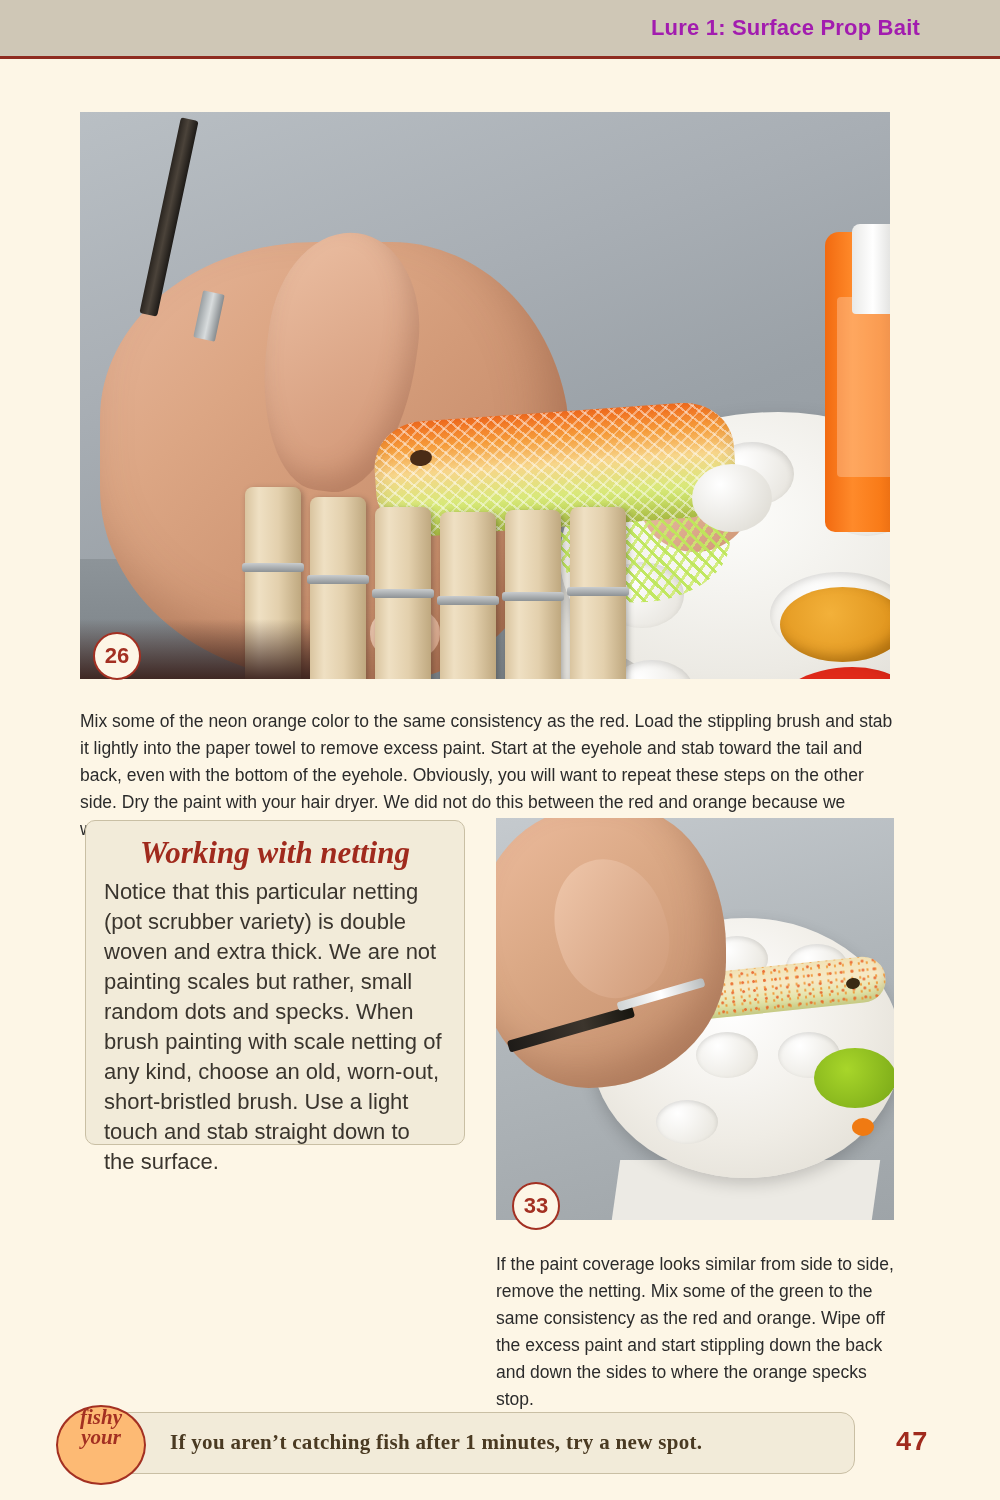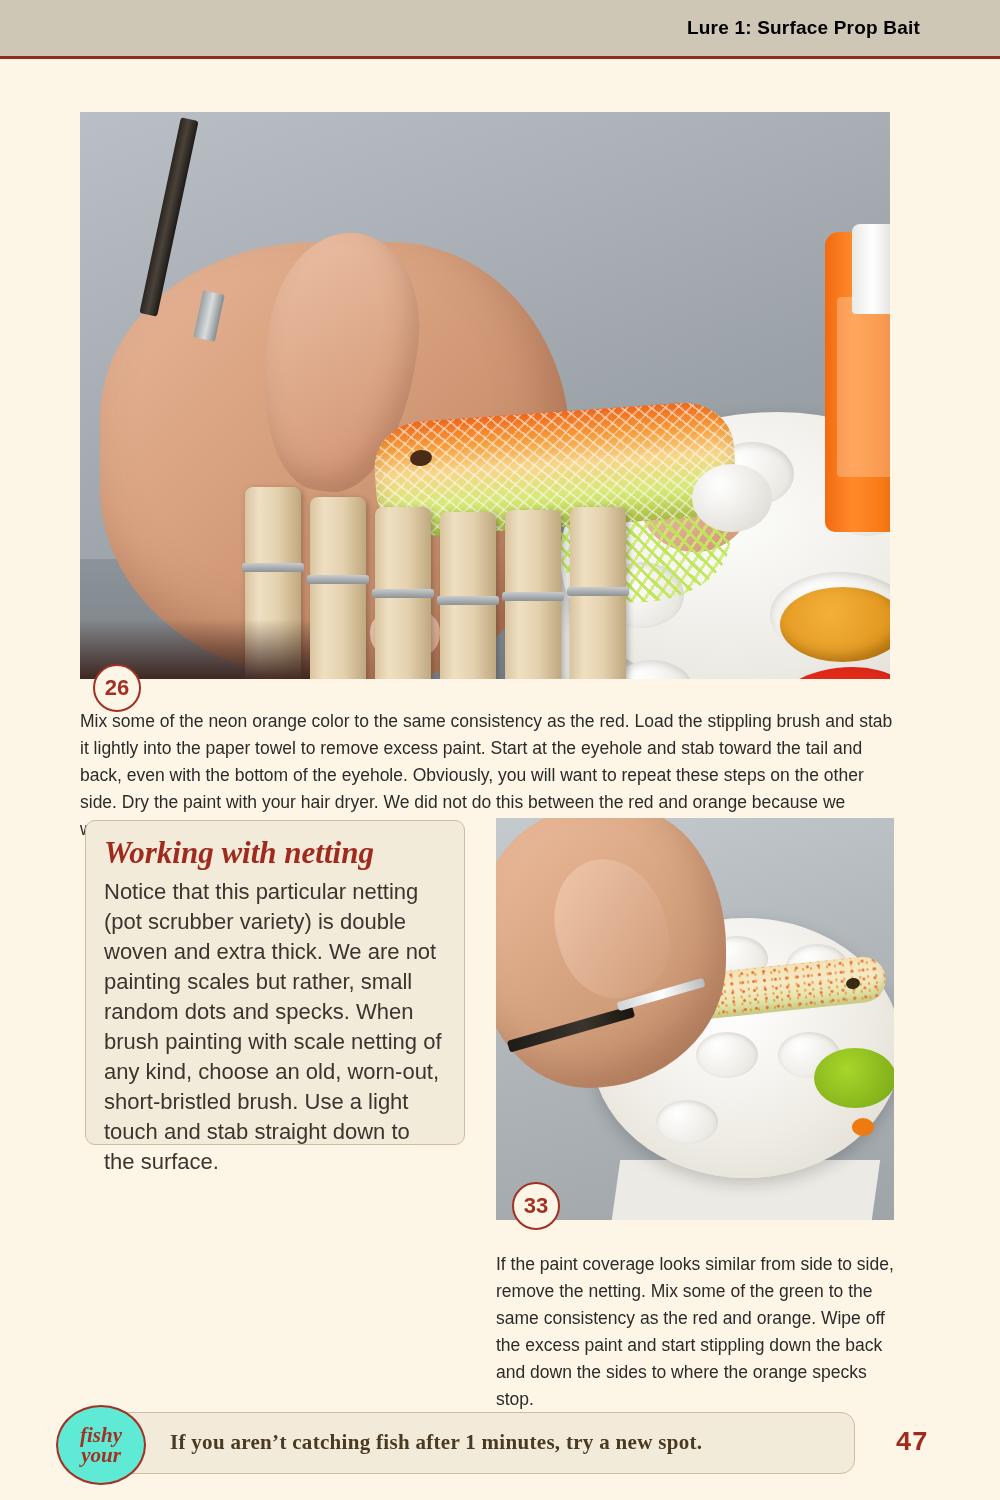--- a/index.html
+++ b/index.html
@@ -23,23 +23,23 @@
     width: 1000px;
     height: 56px;
     background: #cfc7b6;
     border-bottom: 3px solid #8f2b20;
   }
   .header-title {
     position: absolute;
     right: 80px;
     top: 28px;
     transform: translateY(-50%);
-    font-size: 19px;
+    font-size: 22px;
     font-weight: bold;
-    color: #000000;
+    color: #a21caf;
     letter-spacing: 0.2px;
     white-space: nowrap;
     font-family: "Liberation Sans", sans-serif;
   }
 
   
   .fig26 {
     position: absolute;
     left: 80px;
     top: 112px;
@@ -234,20 +234,21 @@
     padding:14px 18px 10px 18px;
   }
   .sidebox-title {
     font-family:"Liberation Serif", serif;
     font-style:italic;
     font-weight:bold;
     font-size:31px;
     color:#a02a1d;
     margin:0 0 6px 0;
     line-height:36px;
+    text-align:center;
   }
   .sidebox-text {
     font-size:22px;
     line-height:30px;
     color:#3a352e;
     font-family:"Liberation Sans", sans-serif;
   }
 
   
   .fig27 {
@@ -359,24 +360,24 @@
     font-size:21px;
     font-weight:bold;
     color:#4a3a22;
     letter-spacing:0.3px;
   }
   .fact-badge {
     position:absolute;
     left:56px; top:1405px;
     width:86px; height:76px;
     border-radius:50%;
-    background:#5eead4;
+    background:#fdba74;
     border:2.5px solid #a33022;
     display:flex; flex-direction:column;
-    align-items:center; justify-content:center;
+    align-items:center; justify-content:flex-start;
     line-height:20px;
   }
   .fact-badge span {
     font-family:"Liberation Serif", serif;
     font-style:italic;
     font-weight:bold;
     color:#a33022;
     font-size:21px;
   }
   .page-num {
@@ -446,21 +447,21 @@
       </div>
     <div class="pin" style="left:165px;top:375px;">
         <div class="spring" style="top:76px;"></div>
       </div>
 
     <div class="f26-brush"></div>
     <div class="f26-ferrule"></div>
     <div class="f26-darkedge"></div>
   </div>
 </div>
-<div class="badge" style="left:93px; top:664px;">26</div>
+<div class="badge" style="left:93px; top:632px;">26</div>
 
 <p class="para1">Mix some of the neon orange color to the same consistency as the red. Load the stippling brush and stab it lightly into the paper towel to remove excess paint. Start at the eyehole and stab toward the tail and back, even with the bottom of the eyehole. Obviously, you will want to repeat these steps on the other side. Dry the paint with your hair dryer. We did not do this between the red and orange because we wanted them to blend slightly.</p>
 
 <div class="sidebox">
   <div class="sidebox-title">Working with netting</div>
   <div class="sidebox-text">Notice that this particular netting (pot scrubber variety) is double woven and extra thick. We are not painting scales but rather, small random dots and specks. When brush painting with scale netting of any kind, choose an old, worn-out, short-bristled brush. Use a light touch and stab straight down to the surface.</div>
 </div>
 
 <div class="fig27">
   <div class="f27-bg"></div>

